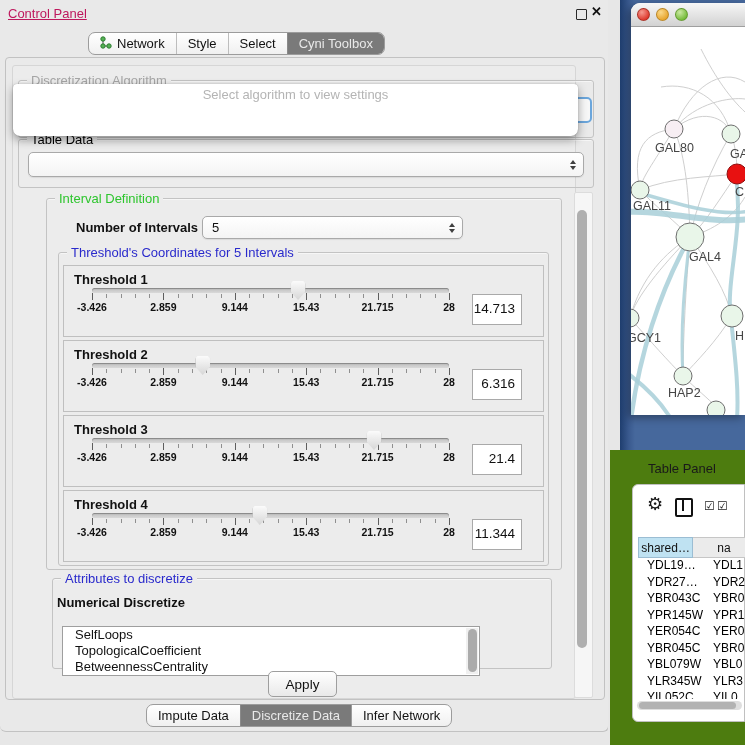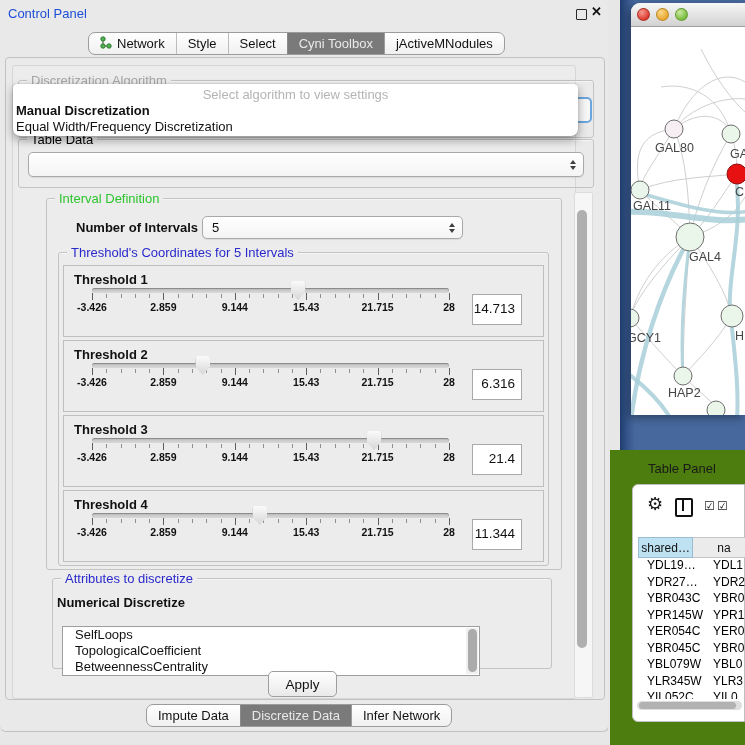--- a/index.html
+++ b/index.html
@@ -1,20 +1,20 @@
 <!DOCTYPE html>
 <html><head>
 <meta charset="utf-8">
 <style>
   html,body{margin:0;padding:0;background:#E7E7E7;font-family:"Liberation Sans",sans-serif;}
   #app{position:relative;width:745px;height:745px;overflow:hidden;background:#E7E7E7;}
   .abs{position:absolute;}
   
   #control-panel{left:0;top:0;width:608px;height:731px;background:#E9E9E9;border-right:1px solid #C2C2C2;border-bottom:1px solid #C2C2C2;border-radius:0 0 6px 6px;}
-  .win-title{left:8px;top:6px;font-size:13px;color:#1d4ed8;}
+  .win-title{left:8px;top:6px;font-size:13px;color:#be185d;text-decoration:underline;}
   .float-btn{left:576px;top:9px;width:9px;height:9px;border:1.5px solid #2A2A2A;border-radius:1px;background:transparent;}
   .close-btn{left:591px;top:4px;font-size:13px;font-weight:bold;color:#111;}
   
   .tabbar{display:flex;align-items:stretch;height:23px;background:linear-gradient(#FFFFFF,#F0F0F0);border:1px solid #9C9C9C;border-radius:7px;overflow:hidden;box-sizing:border-box;}
   .tab{display:flex;align-items:center;gap:5px;padding:0 11px;font-size:13px;color:#111;white-space:nowrap;}
   .tab + .tab{border-left:1px solid #BDBDBD;}
   .tab.selected{background:#7A7A7A;color:#E9E9E9;border-left-color:#8A8A8A;}
   .tab.selected + .tab{border-left-color:#9C9C9C;}
   #top-tabbar{left:88px;top:32px;}
   #bottom-tabbar{left:146px;top:704px;}
@@ -110,23 +110,20 @@
         </div>
         <div class="tab">
           <span>Style</span>
         </div>
         <div class="tab">
           <span>Select</span>
         </div>
         <div class="tab selected">
           <span>Cyni Toolbox</span>
         </div>
-        <div class="tab">
-          <span>jActiveMNodules</span>
-        </div>
       </div>
 
     <div class="abs" id="outer-panel"></div>
     <div class="abs" id="inner-panel"></div>
 
     <div class="abs group" style="left:18px;top:80px;width:574px;height:56px;">
       <div class="group-label lbl-gray">Discretization Algorithm</div>
     </div>
     <div class="abs focus-ring"></div>
 
@@ -135,24 +132,20 @@
     </div>
     <div class="abs combo" style="left:28px;top:152px;width:556px;height:25px;">
       <span class="spinner">
           <span class="up"></span>
           <span class="down"></span>
         </span>
     </div>
 
     <div class="abs" id="algo-popup">
       <div class="popup-prompt">Select algorithm to view settings</div>
-      <div id="popup-options">
-          <div class="popup-item bold">Manual Discretization</div>
-          <div class="popup-item">Equal Width/Frequency Discretization</div>
-        </div>
     </div>
 
     <div class="abs group" style="left:46px;top:198px;width:514px;height:370px;">
       <div class="group-label lbl-green">Interval Definition</div>
     </div>
     <div class="abs" style="left:76px;top:220px;font-size:13px;font-weight:bold;color:#111;">Number of Intervals</div>
     <div class="abs combo" style="left:202px;top:216px;width:261px;height:23px;">
       <span>5</span>
       <span class="spinner">
           <span class="up"></span>

